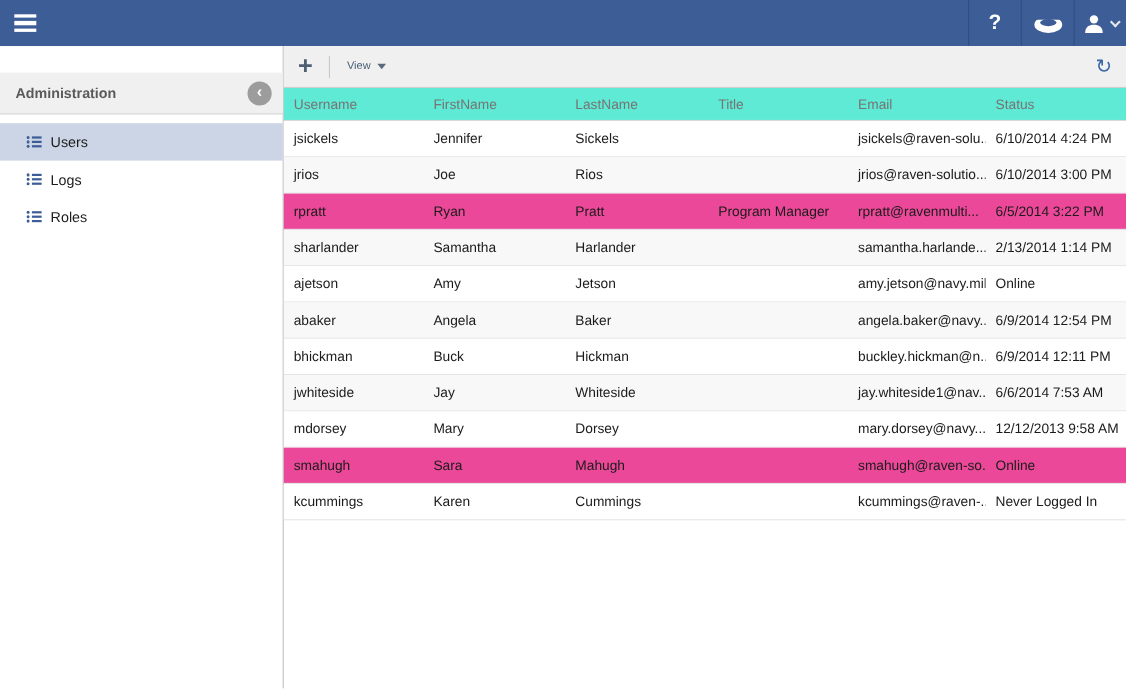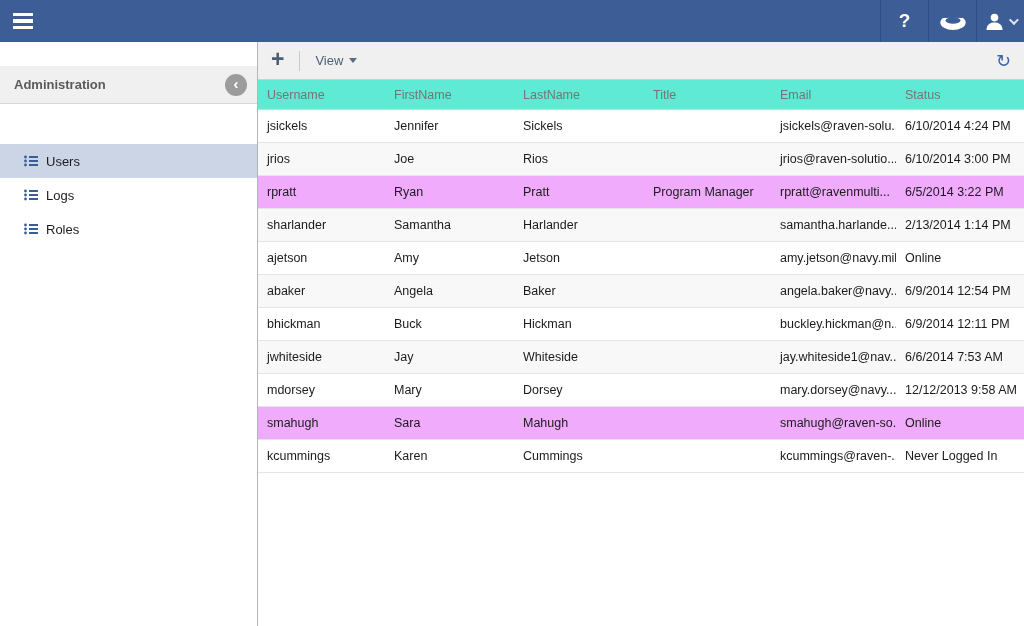--- a/index.html
+++ b/index.html
@@ -91,21 +91,21 @@
     color: #ffffff;
     display: flex;
     align-items: center;
     justify-content: center;
     font-size: 15px;
     font-weight: bold;
     line-height: 1;
     padding-bottom: 2px;
     cursor: pointer;
   }
-  .sidebar-nav { padding-top: 8px; margin-top: 32px; }
+  .sidebar-nav { padding-top: 8px; }
   .nav-item {
     height: 34px;
     display: flex;
     align-items: center;
     gap: 8px;
     padding-left: 24px;
     font-size: 13px;
     color: #1c1c1c;
     cursor: pointer;
   }
@@ -130,21 +130,21 @@
     padding: 0 15px 3px 13px;
     cursor: pointer;
     line-height: 1;
   }
   .toolbar-divider { width: 1px; height: 20px; background: #c9c9c9; }
   .view-btn {
     margin-left: 15px;
     display: flex;
     align-items: center;
     gap: 6px;
-    font-size: 13px;
+    font-size: 10px;
     color: #4a6078;
     cursor: pointer;
   }
   .caret-down {
     width: 0; height: 0;
     border-left: 4px solid transparent;
     border-right: 4px solid transparent;
     border-top: 5px solid #5a6b7d;
   }
   .refresh-btn {
@@ -176,21 +176,21 @@
     overflow: hidden;
     cursor: pointer;
   }
   .grid-row {
     height: 33px;
     border-bottom: 1px solid #e5e5e5;
     background: #ffffff;
     cursor: pointer;
   }
   .grid-row:nth-child(even) { background: #f8f8f9; }
-  .grid-row.highlighted { background: #f0abfc; }
+  .grid-row.highlighted { background: #ec4899; }
   .cell {
     font-size: 12.5px;
     color: #1b1b1b;
     padding-left: 9px;
     white-space: nowrap;
     overflow: hidden;
   }
 </style>
 </head>
 <body>

